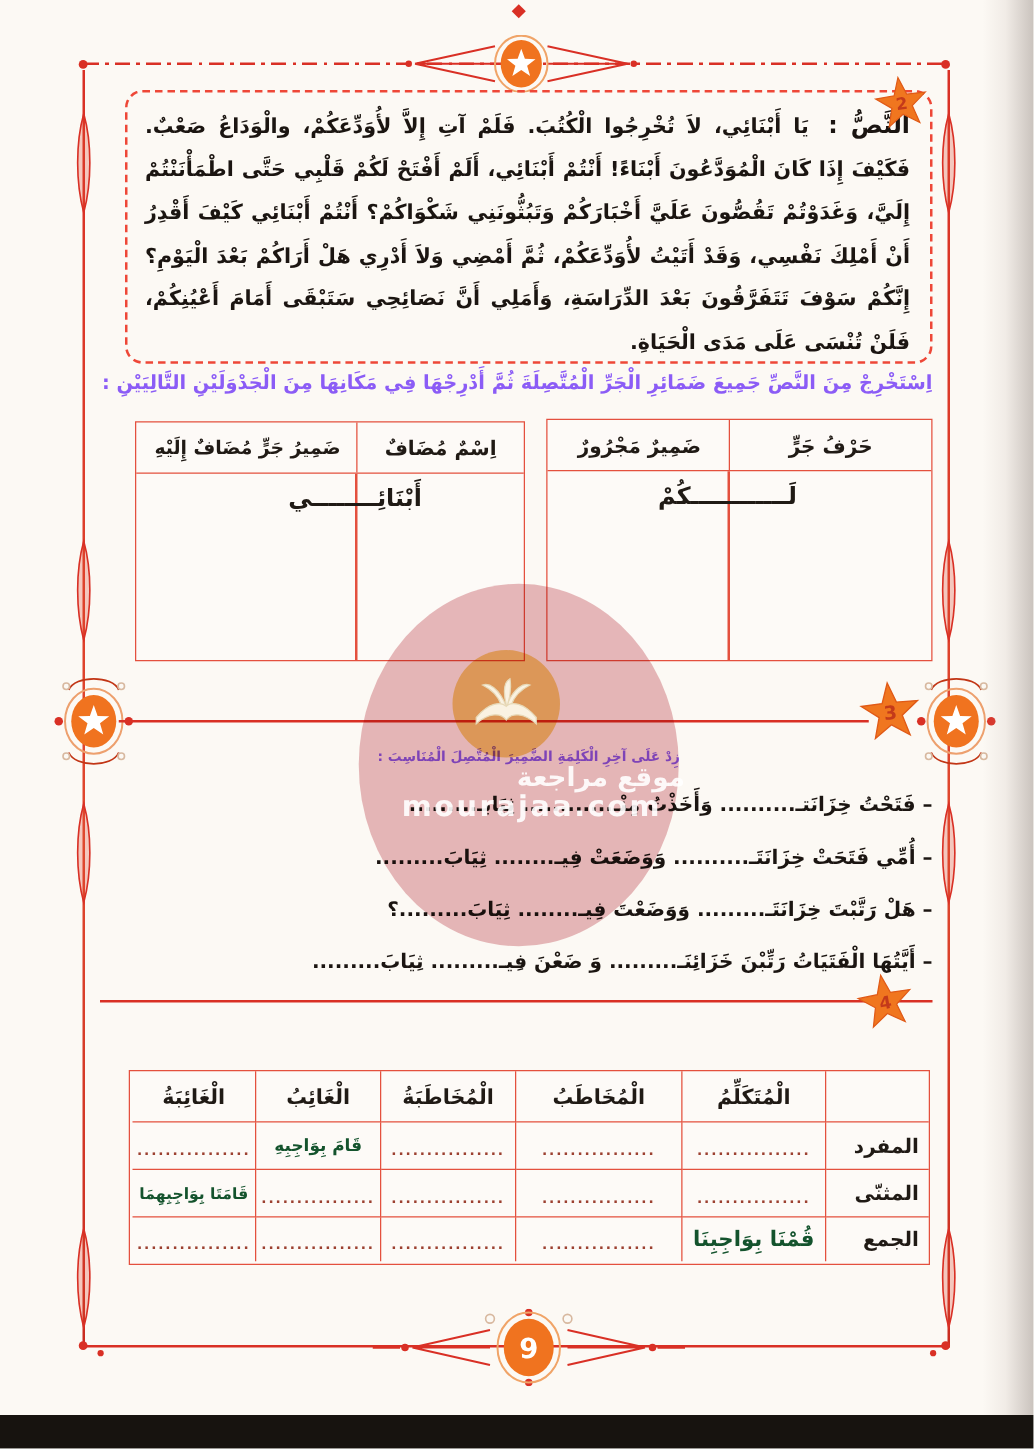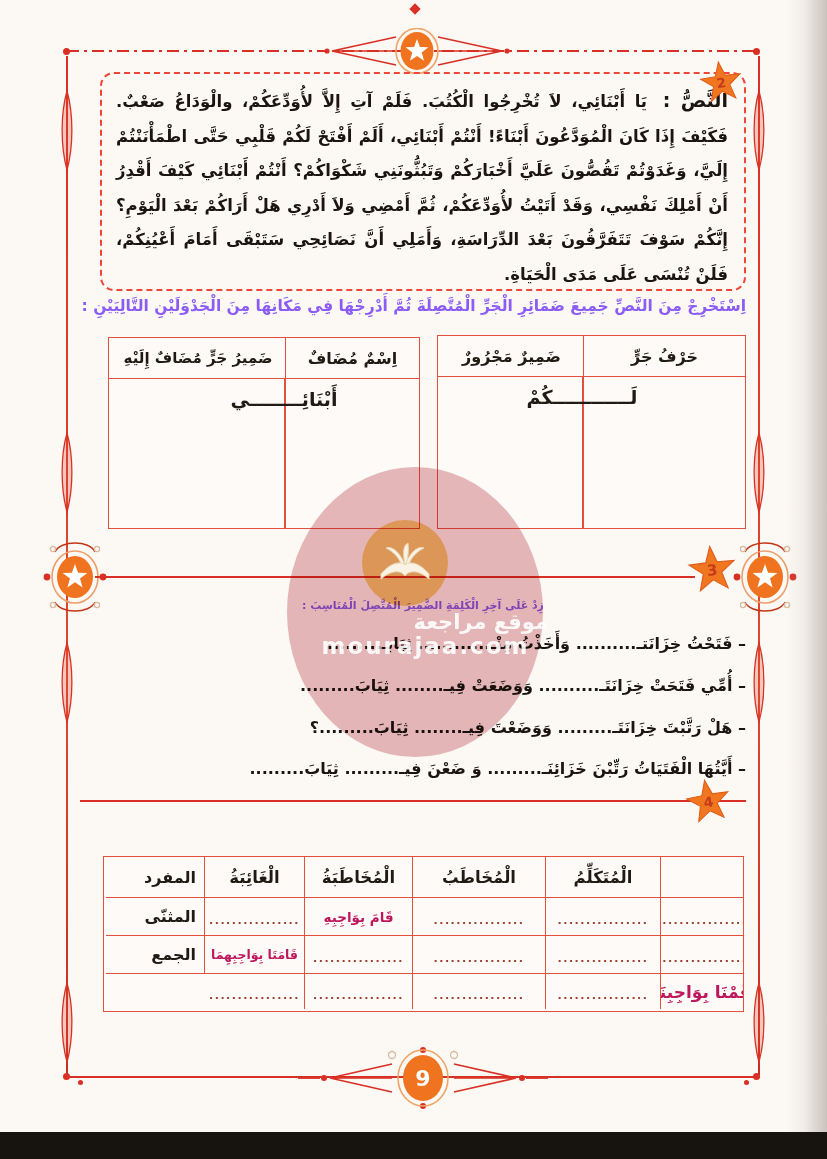--- a/index.html
+++ b/index.html
@@ -43,21 +43,21 @@
   
   .ctable{position:absolute;left:103px;top:856px;width:641px;height:156px;border:1.9px solid #e4503e;
       box-sizing:border-box;display:grid;direction:rtl;
       grid-template-columns:82px 115px 133px 108px 100px 99px;
       grid-template-rows:41px 38px 38px 35px;background:rgba(255,255,255,0.25);}
   .ccell{display:flex;align-items:center;justify-content:center;border-bottom:1.4px solid #e4503e;box-sizing:border-box;overflow:hidden;}
   .ccell:not(:nth-child(6n+1)){border-inline-start:1.4px solid #e4503e;}
   .ccell:nth-child(n+19){border-bottom:none;}
   .chead{font-weight:bold;font-size:16.5px;white-space:nowrap;}
   .clabel{font-weight:bold;font-size:16px;justify-content:flex-start;padding-right:8px;}
-  .ans{font-weight:bold;font-size:13.5px;white-space:nowrap;color:#be185d;}
+  .ans{font-weight:bold;font-size:13.5px;white-space:nowrap;color:#14532d;}
   .dots{color:#9c4030;font-size:11px;letter-spacing:1.5px;padding-top:8px;font-weight:bold;}
   
   .wm-circle{position:absolute;left:287px;top:467px;width:256px;height:290px;border-radius:50%;
       background:rgba(208,118,126,0.50);mix-blend-mode:multiply;z-index:10;}
   .wm-yellow{position:absolute;left:362px;top:520px;width:86px;height:86px;border-radius:50%;
       background:rgba(246,211,116,0.95);mix-blend-mode:multiply;z-index:10;}
   .wm-book{position:absolute;left:375px;top:538px;z-index:10;}
   .wm-text{position:absolute;left:303px;top:609px;width:245px;text-align:center;z-index:11;
       color:rgba(255,255,255,0.90);font-weight:bold;line-height:26px;}
   .wm-ar{font-size:21px;direction:rtl;text-align:right;}
@@ -192,20 +192,21 @@
     <polygon points="24,4 29.3,18.7 44.9,19.2 32.6,28.8 36.9,43.8 24,35 11.1,43.8 15.4,28.8 3.1,19.2 18.7,18.7" fill="#f0761f" stroke="#e05a17" stroke-width="1"></polygon>
     <text x="24" y="31" text-anchor="middle" font-size="14" font-weight="bold" fill="#c43a1a">4</text>
   </svg>
 
 
   <div class="ctable">
     <div class="ccell chead"></div>
     <div class="ccell chead">الْمُتَكَلِّمُ</div>
     <div class="ccell chead">الْمُخَاطَبُ</div>
     <div class="ccell chead">الْمُخَاطَبَةُ</div>
+    <div class="ccell chead">الْغَائِبُ</div>
     <div class="ccell chead">الْغَائِبَةُ</div>
 
     <div class="ccell clabel">المفرد</div>
     <div class="ccell dots">................</div>
     <div class="ccell dots">................</div>
     <div class="ccell dots">................</div>
     <div class="ccell ans">قَامَ بِوَاجِبِهِ</div>
     <div class="ccell dots">................</div>
 
     <div class="ccell clabel">المثنّى</div>

